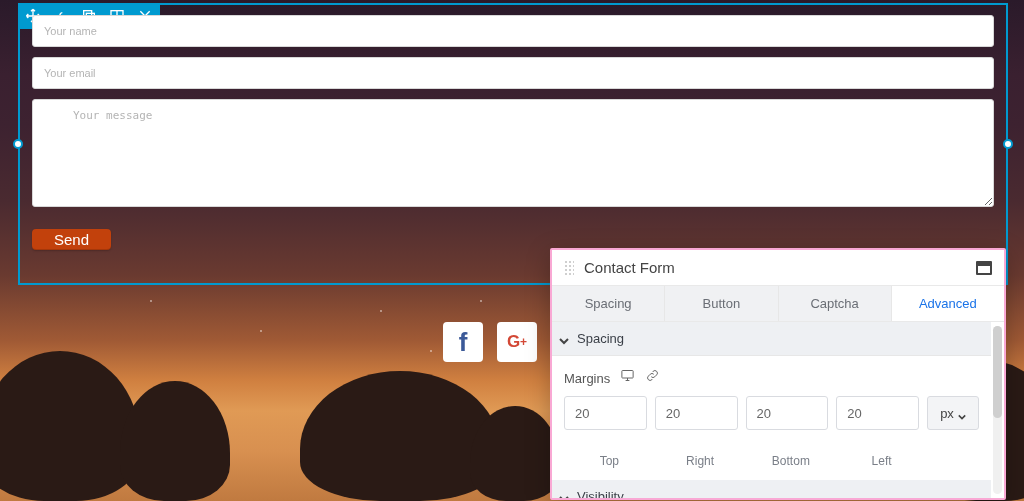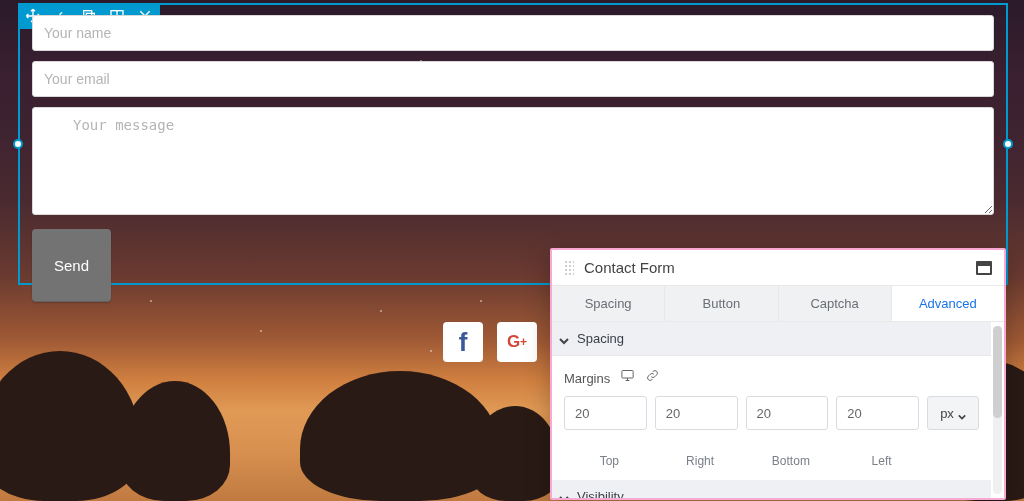--- a/index.html
+++ b/index.html
@@ -33,28 +33,29 @@
     position:absolute; left:-2px; top:-2px; height:26px;
     background:#009ad0; display:flex; align-items:center; padding:0 6px; gap:10px;
   }
   .mod-toolbar .icon { width:18px; height:18px; display:flex; align-items:center; justify-content:center; color:#fff; }
   .mod-toolbar .icon svg { width:16px; height:16px; stroke:#fff; fill:none; stroke-width:2; }
 
   
   .form-area { position:absolute; left:12px; right:12px; top:10px; }
   .field {
     width:100%; background:#fff; border:1px solid #d8d8d8; border-radius:3px;
-    padding:9px 11px; font-size:14px; color:#333; margin-bottom:10px;
+    padding:9px 11px; font-size:11px; color:#333; margin-bottom:10px;
   }
   .field::placeholder { color:#b4b4b4; }
   textarea.field { height:108px; resize:both;padding-left:40px; }
   .send-btn {
-    background:#737373; color:#fff; border:none; border-radius:4px;
-    padding:28px 22px; font-size:15px; cursor:pointer;
+    background:#c2410c; color:#fff; border:none; border-radius:4px;
+    padding:2px 22px; font-size:15px; cursor:pointer;
     box-shadow: inset 0 -1px 0 rgba(0,0,0,.15), 0 1px 2px rgba(0,0,0,.2);
+    margin-top: 8px;
   }
 
   
   .social { position:absolute; left:443px; top:322px; display:flex; gap:14px; }
   .social .sbox {
     width:40px; height:40px; background:#fff; border-radius:4px;
     display:flex; align-items:center; justify-content:center;
     font-weight:700; color:#3b5998; font-size:26px; font-family: Arial, sans-serif;
   }
   .social .gplus { color:#d34836; font-size:17px; }

